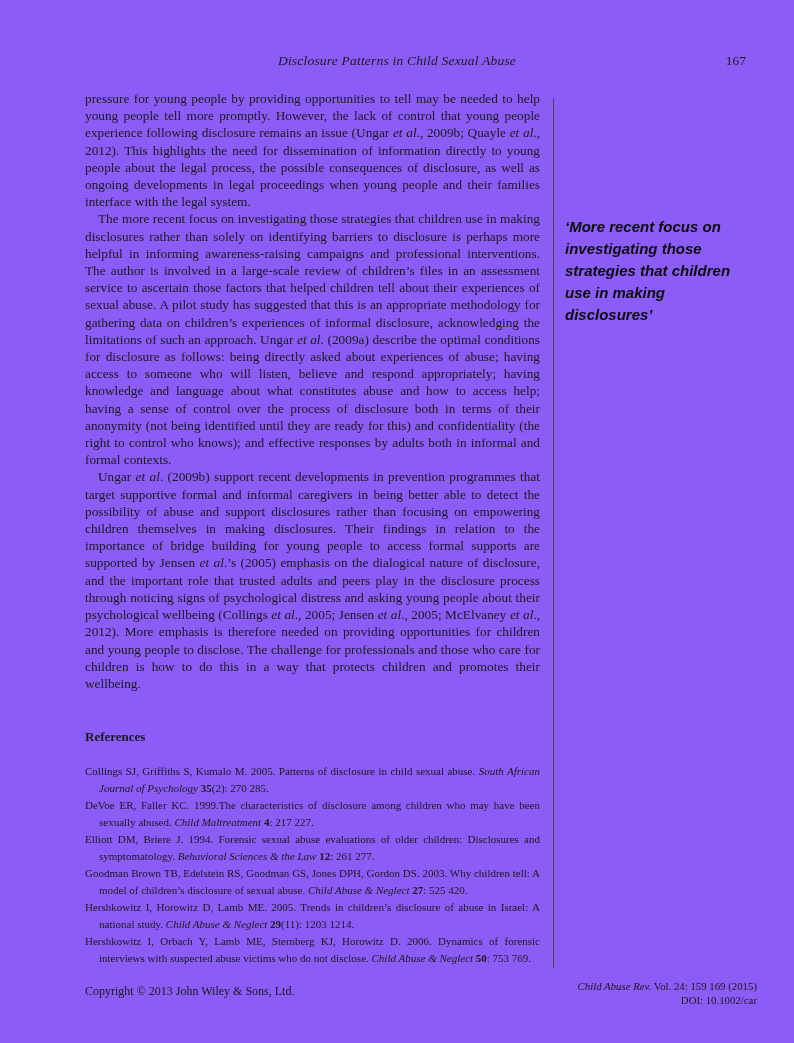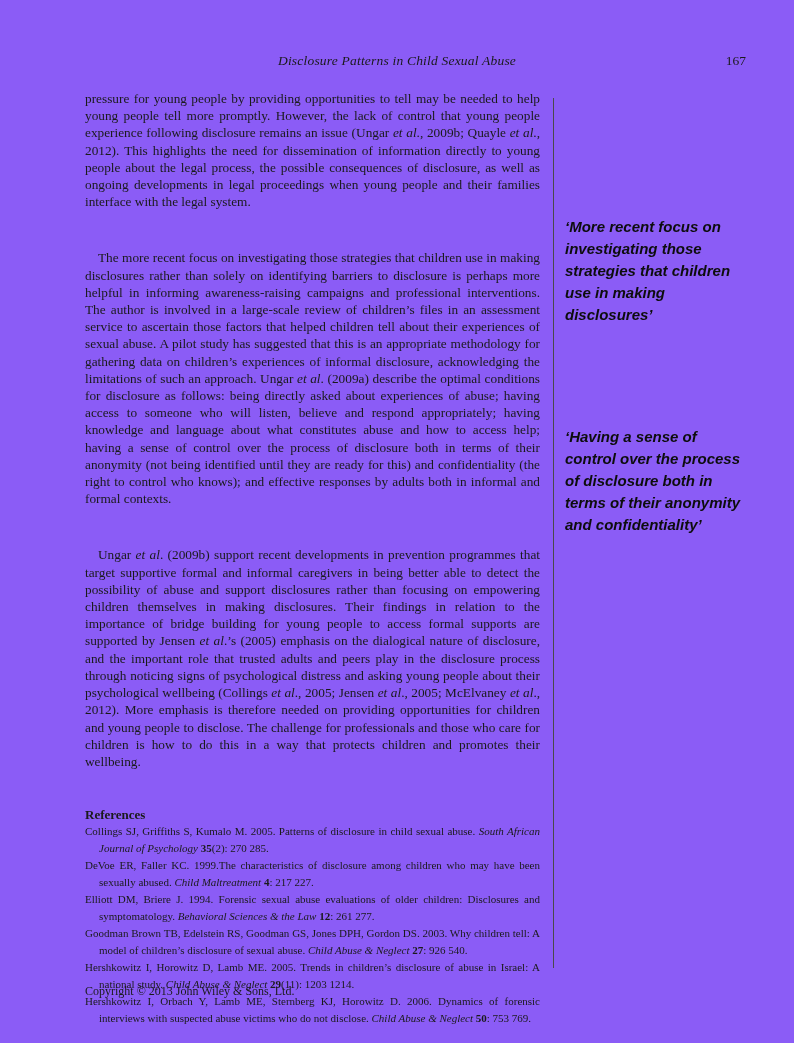--- a/index.html
+++ b/index.html
@@ -28,28 +28,29 @@
   }
   .body-column {
     position: absolute;
     left: 85px; top: 90px;
     width: 455px;
     font-size: 13.3px;
     line-height: 17.2px;
     text-align: justify;
   }
   .para { margin: 0; }
-  .para.indent { text-indent: 13px; margin-top: 39px; }
+  .para.indent { text-indent: 13px; }
   .it { font-style: italic; }
   .bd { font-weight: bold; }
   .references-heading {
     font-family: "Liberation Serif", serif;
     font-size: 13px;
     font-weight: bold;
     margin-top: 36px;
+    margin-bottom: 18px;
     text-align: left;
     text-indent: 0;
   }
   .ref {
     font-size: 11px;
     line-height: 17px;
     padding-left: 14px;
     text-indent: -14px;
     text-align: justify;
   }
@@ -100,26 +101,29 @@
     <div>
         <p class="para"><span>pressure for young people by providing opportunities to tell may be needed to help young people tell more promptly. However, the lack of control that young people experience following disclosure remains an issue (Ungar </span><span class="it">et al</span><span>., 2009b; Quayle </span><span class="it">et al</span><span>., 2012). This highlights the need for dissemination of information directly to young people about the legal process, the possible consequences of disclosure, as well as ongoing developments in legal proceedings when young people and their families interface with the legal system.</span></p>
         <p class="para indent"><span>The more recent focus on investigating those strategies that children use in making disclosures rather than solely on identifying barriers to disclosure is perhaps more helpful in informing awareness-raising campaigns and professional interventions. The author is involved in a large-scale review of children’s files in an assessment service to ascertain those factors that helped children tell about their experiences of sexual abuse. A pilot study has suggested that this is an appropriate methodology for gathering data on children’s experiences of informal disclosure, acknowledging the limitations of such an approach. Ungar </span><span class="it">et al</span><span>. (2009a) describe the optimal conditions for disclosure as follows: being directly asked about experiences of abuse; having access to someone who will listen, believe and respond appropriately; having knowledge and language about what constitutes abuse and how to access help; having a sense of control over the process of disclosure both in terms of their anonymity (not being identified until they are ready for this) and confidentiality (the right to control who knows); and effective responses by adults both in informal and formal contexts.</span></p>
         <p class="para indent"><span>Ungar </span><span class="it">et al</span><span>. (2009b) support recent developments in prevention programmes that target supportive formal and informal caregivers in being better able to detect the possibility of abuse and support disclosures rather than focusing on empowering children themselves in making disclosures. Their findings in relation to the importance of bridge building for young people to access formal supports are supported by Jensen </span><span class="it">et al</span><span>.’s (2005) emphasis on the dialogical nature of disclosure, and the important role that trusted adults and peers play in the disclosure process through noticing signs of psychological distress and asking young people about their psychological wellbeing (Collings </span><span class="it">et al</span><span>., 2005; Jensen </span><span class="it">et al</span><span>., 2005; McElvaney </span><span class="it">et al</span><span>., 2012). More emphasis is therefore needed on providing opportunities for children and young people to disclose. The challenge for professionals and those who care for children is how to do this in a way that protects children and promotes their wellbeing.</span></p>
       </div>
     <h2 class="references-heading">References</h2>
     <div>
         <p class="ref"><span>Collings SJ, Griffiths S, Kumalo M. 2005. Patterns of disclosure in child sexual abuse. </span><span class="it">South African Journal of Psychology </span><span class="bd">35</span><span>(2): 270 285.</span></p>
         <p class="ref"><span>DeVoe ER, Faller KC. 1999.The characteristics of disclosure among children who may have been sexually abused. </span><span class="it">Child Maltreatment </span><span class="bd">4</span><span>: 217 227.</span></p>
         <p class="ref"><span>Elliott DM, Briere J. 1994. Forensic sexual abuse evaluations of older children: Disclosures and symptomatology. </span><span class="it">Behavioral Sciences &amp; the Law </span><span class="bd">12</span><span>: 261 277.</span></p>
-        <p class="ref"><span>Goodman Brown TB, Edelstein RS, Goodman GS, Jones DPH, Gordon DS. 2003. Why children tell: A model of children’s disclosure of sexual abuse. </span><span class="it">Child Abuse &amp; Neglect </span><span class="bd">27</span><span>: 926 540.</span></p>
+        <p class="ref"><span>Goodman Brown TB, Edelstein RS, Goodman GS, Jones DPH, Gordon DS. 2003. Why children tell: A model of children’s disclosure of sexual abuse. </span><span class="it">Child Abuse &amp; Neglect </span><span class="bd">27</span><span>: 525 420.</span></p>
         <p class="ref"><span>Hershkowitz I, Horowitz D, Lamb ME. 2005. Trends in children’s disclosure of abuse in Israel: A national study. </span><span class="it">Child Abuse &amp; Neglect </span><span class="bd">29</span><span>(11): 1203 1214.</span></p>
         <p class="ref"><span>Hershkowitz I, Orbach Y, Lamb ME, Sternberg KJ, Horowitz D. 2006. Dynamics of forensic interviews with suspected abuse victims who do not disclose. </span><span class="it">Child Abuse &amp; Neglect </span><span class="bd">50</span><span>: 753 769.</span></p>
       </div>
   </div>
 
   <div class="column-rule"></div>
 
   <div class="pull-quote q1">‘More recent focus on investigating those strategies that children use in making disclosures’</div>
-  <div class="pull-quote q2">‘Having a sense of control over the process of disclosure both in terms of their anonymity and confidentiality’</div>
 
   <div class="footer-left">Copyright © 2013 John Wiley &amp; Sons, Ltd.</div>
+  <div class="footer-right">
+    <div><span class="it">Child Abuse Rev.</span><span> Vol. 24: 159 169 (2015)</span></div>
+    <div>DOI: 10.1002/car</div>
+  </div>
 
 </div>
 
 </body></html>

